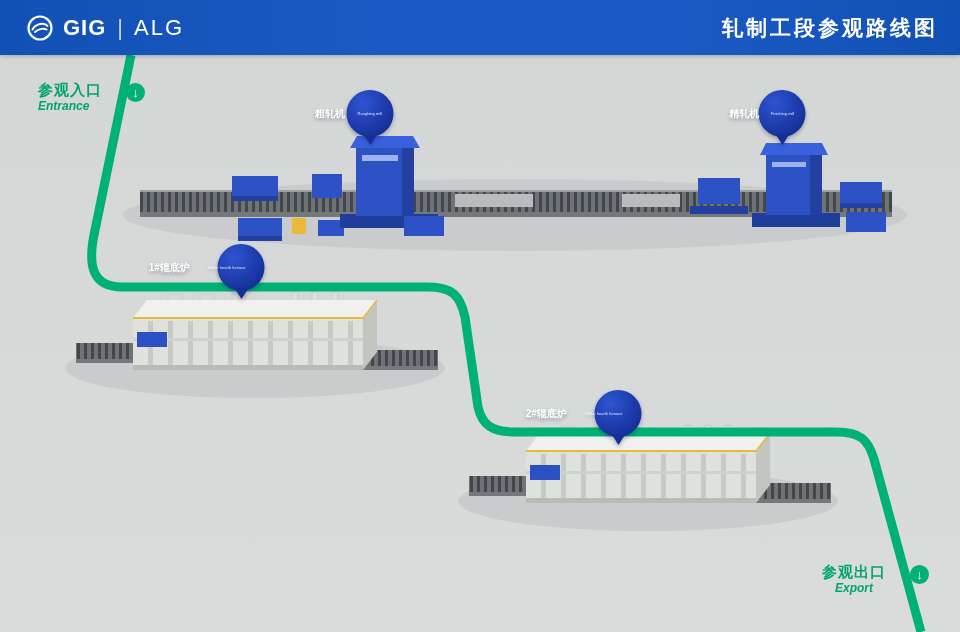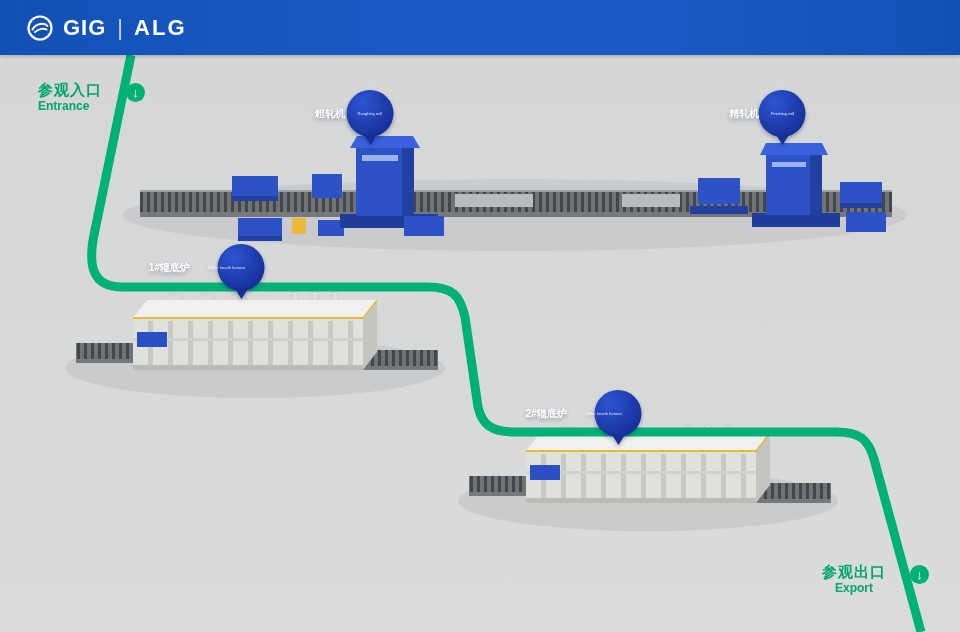--- a/index.html
+++ b/index.html
@@ -10,33 +10,33 @@
   .header {
     position:absolute; top:0; left:0; width:960px; height:55px;
     background:linear-gradient(90deg,#1150b4,#1b5ac4 40%,#1b5ac4 70%,#1150b4);
     display:flex; align-items:center; justify-content:space-between;
     padding:0 22px 0 26px; box-shadow:0 1px 4px rgba(0,0,0,.25); z-index:30;
   }
   .brand { display:flex; align-items:center; gap:9px; }
   .logo-icon { width:28px; height:28px; display:inline-flex; }
   .brand-primary { color:#fff; font-size:22px; font-weight:800; letter-spacing:1px; }
   .brand-divider { color:rgba(255,255,255,.75); font-size:22px; font-weight:200; margin:0 2px; }
-  .brand-secondary { color:#fff; font-size:22px; font-weight:700; letter-spacing:2px; }
+  .brand-secondary { color:#fff; font-size:22px; font-weight:400; letter-spacing:2px; }
   .header-title { color:#fff; font-size:21px; font-weight:700; letter-spacing:3px; }
 
   
   .scene { position:absolute; top:55px; left:0; width:960px; height:577px;
     background:linear-gradient(#d5d7d7,#dadcdc); overflow:hidden; }
   .scene svg.scene-svg { position:absolute; top:0; left:0; }
 
   
   .route-label { position:absolute; z-index:20; display:flex; align-items:flex-start; gap:24px; }
   .route-label .texts { display:flex; flex-direction:column; }
   .route-label .zh { color:#00a56c; font-size:15px; font-weight:800; letter-spacing:1px; line-height:18px; }
-  .route-label .en { color:#00a56c; font-size:12px; font-weight:700; line-height:15px; }
+  .route-label .en { color:#00a56c; font-size:12px; font-weight:700; line-height:15px;font-style:italic; }
   .route-arrow-icon {
     width:19px; height:19px; border-radius:50%; background:#00b175; color:#fff;
     display:inline-flex; align-items:center; justify-content:center;
     font-size:13px; font-weight:800; margin-top:2px;
   }
   .label-entrance { left:38px; top:26px; }
   .label-export   { left:822px; top:508px;justify-content:space-between; }
   .label-export .texts { align-items:center; }
 
   
@@ -68,20 +68,21 @@
       <span class="logo-icon">
         <svg viewBox="0 0 28 28" width="28" height="28">
           <circle cx="14" cy="14" r="11.5" fill="none" stroke="#ffffff" stroke-width="2.2"></circle>
           <path d="M6.5 15.5 C 10 9 19 8.5 21.5 12 M9 18 C 13 14.5 18 14 20.5 15.5" fill="none" stroke="#ffffff" stroke-width="2" stroke-linecap="round"></path>
         </svg>
       </span>
       <span class="brand-primary">GIG</span>
       <span class="brand-divider">|</span>
       <span class="brand-secondary">ALG</span>
     </div>
+    <h1 class="header-title">轧制工段参观路线图</h1>
   </header>
 
   <div class="scene">
 
     <svg class="scene-svg" width="960" height="577" viewBox="0 0 960 577">
       <defs>
         <pattern id="rollers" width="7" height="22" patternUnits="userSpaceOnUse">
           <rect width="7" height="22" fill="#6e7377"></rect>
           <rect width="3" height="22" fill="#43474b"></rect>
         </pattern>

